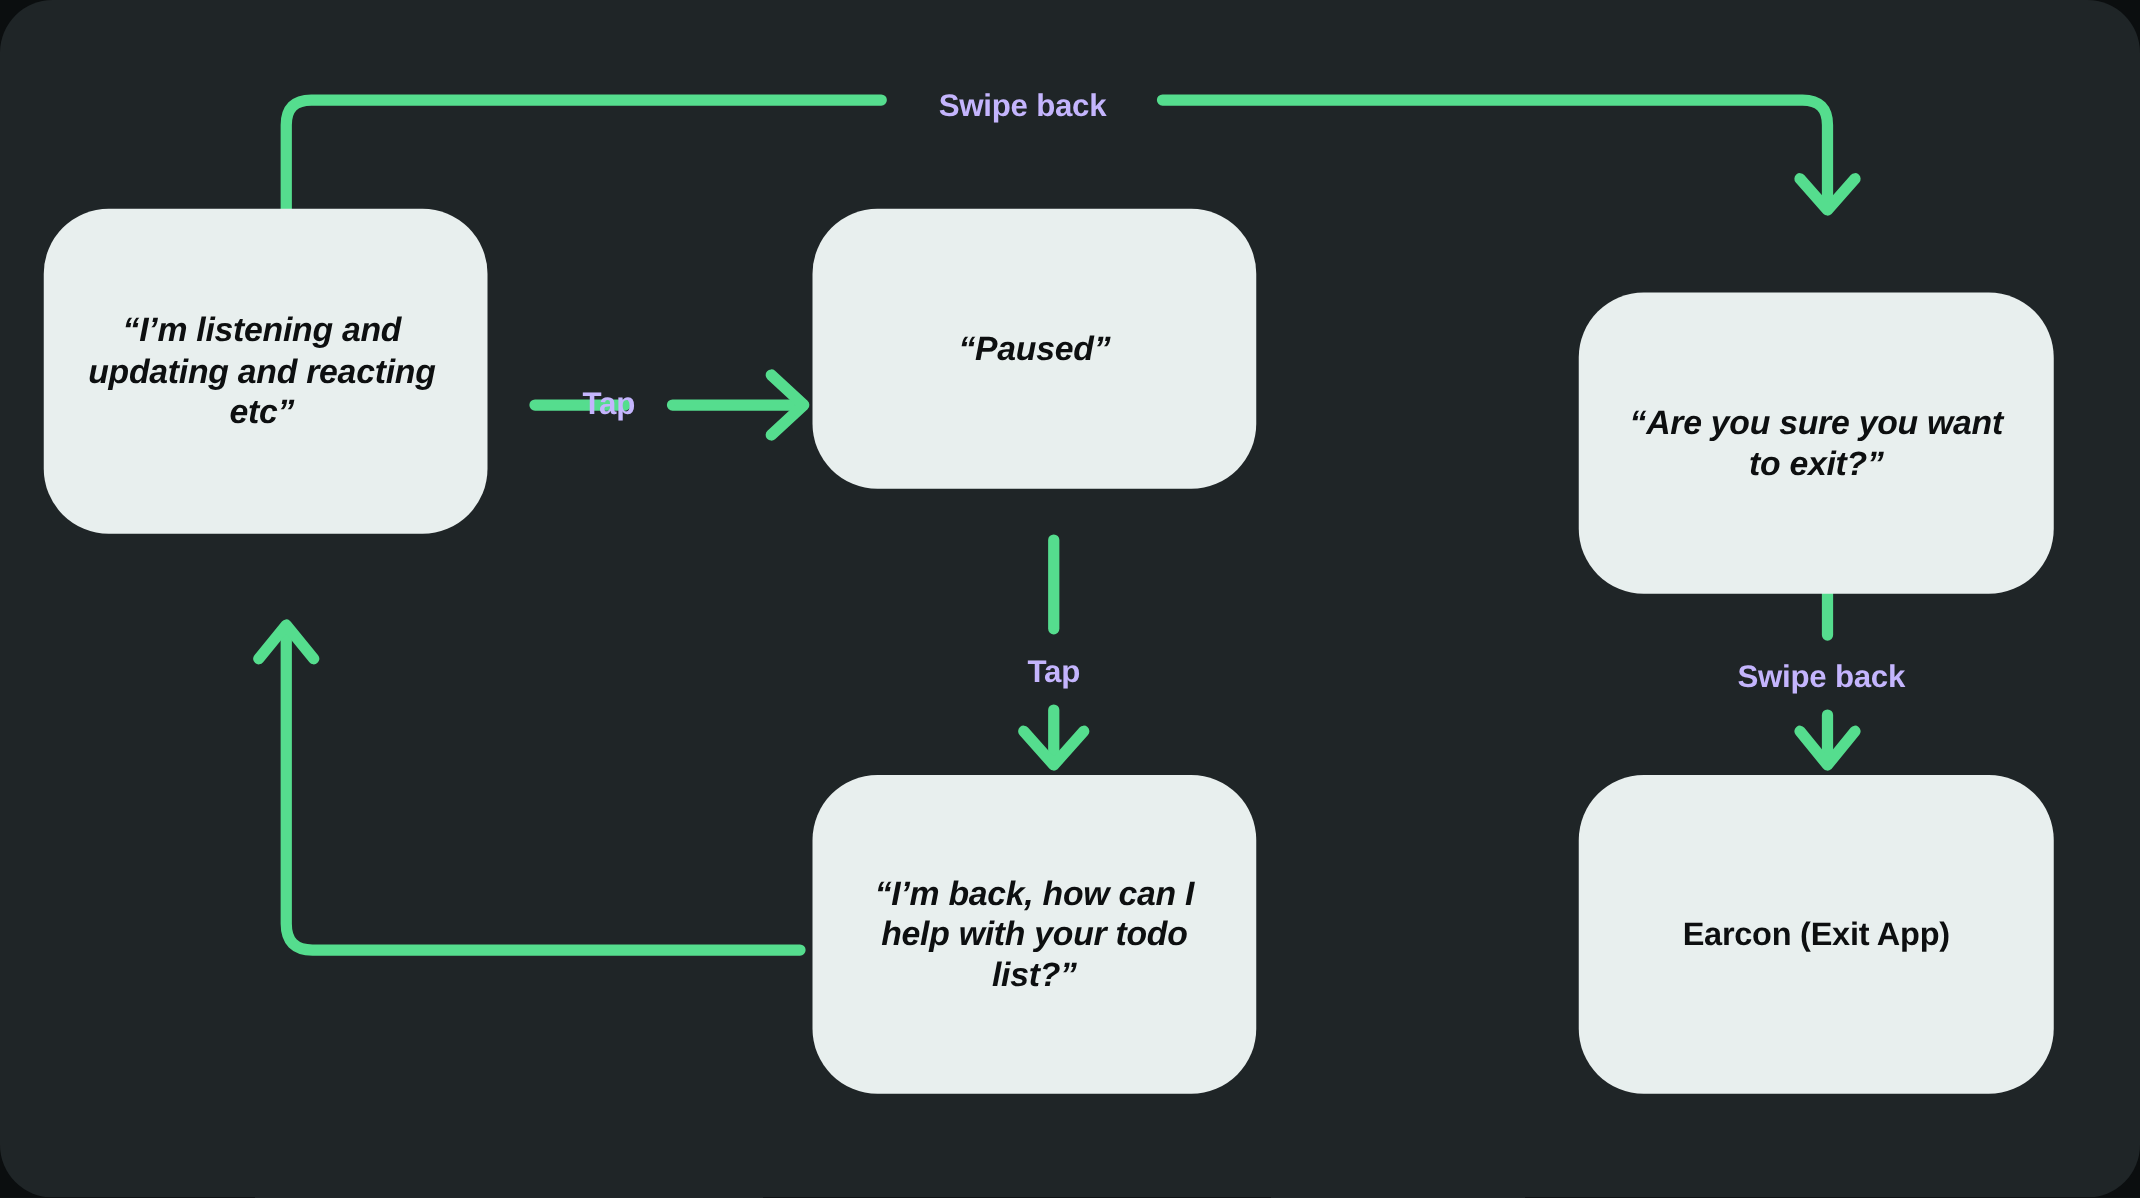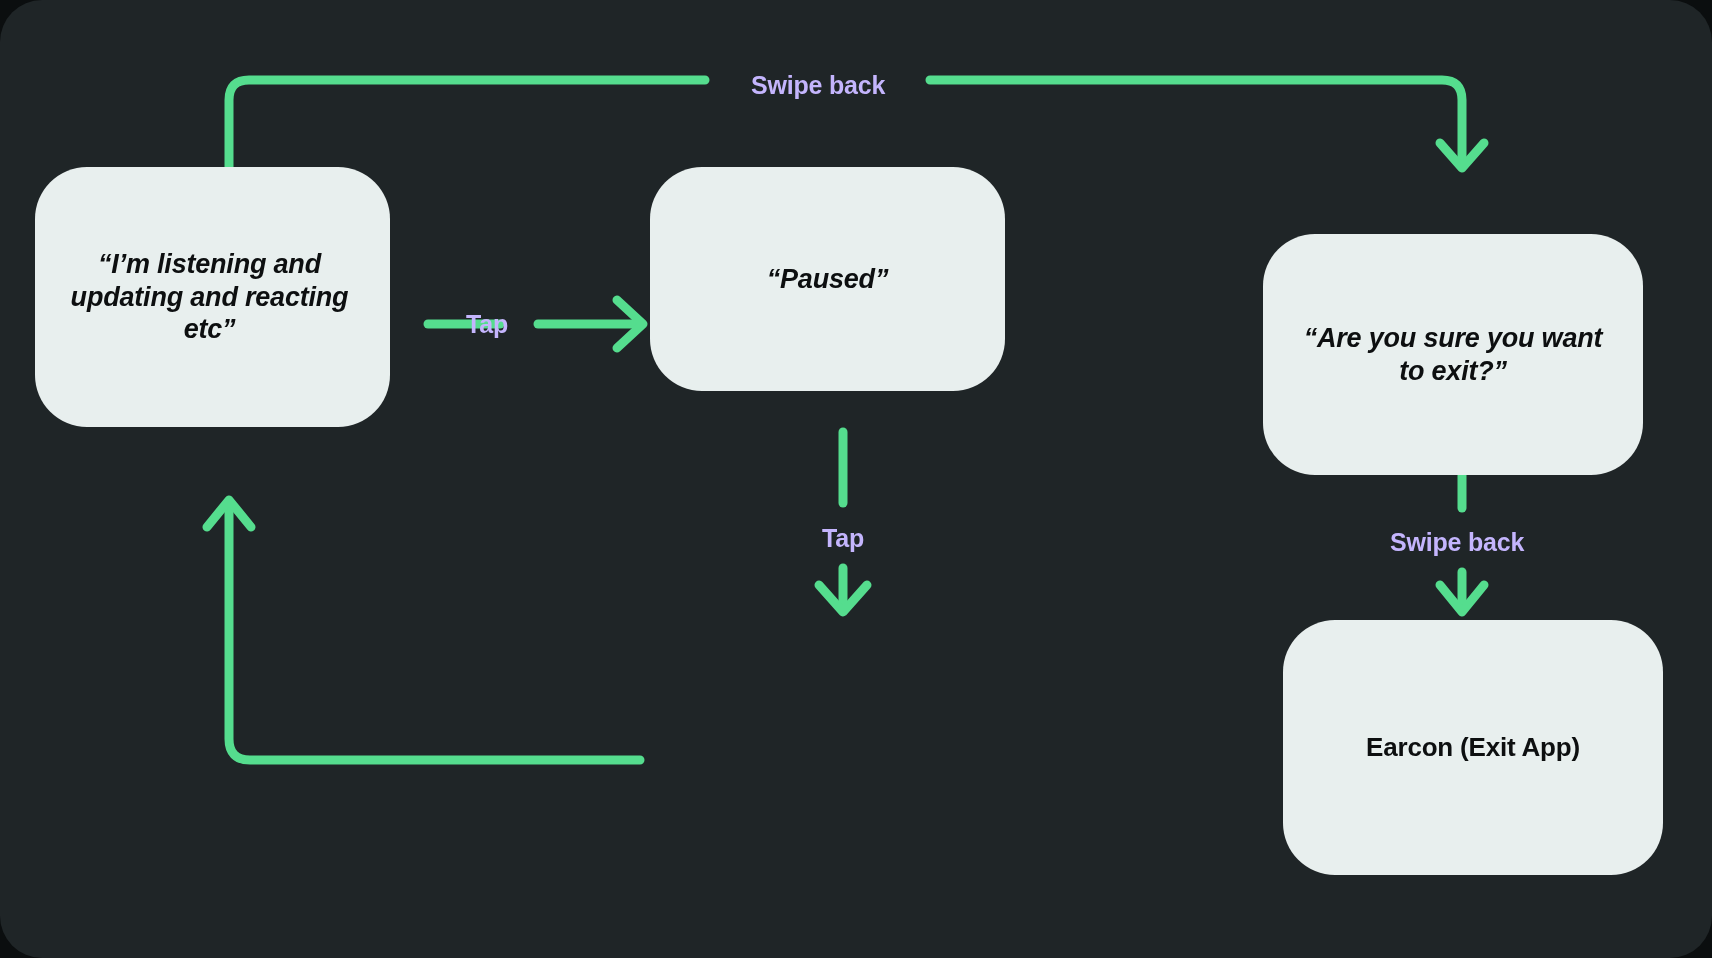--- a/index.html
+++ b/index.html
@@ -64,21 +64,21 @@
     white-space: nowrap;
     text-align: center;
     transform: translate(-50%, -50%);
   }
 
   
   #node-listening { left: 35px;   top: 167px; width: 355px; height: 260px; padding-left: 20px; }
   #node-paused    { left: 650px;  top: 167px; width: 355px; height: 224px; }
   #node-confirm   { left: 1263px; top: 186px; width: 380px; height: 241px; margin-top: 48px; }
   #node-back      { left: 650px;  top: 620px; width: 355px; height: 255px; }
-  #node-earcon    { left: 1263px; top: 620px; width: 380px; height: 255px; margin-left: 20px; }
+  #node-earcon    { left: 1263px; top: 620px; width: 380px; height: 255px; }
 
   
   #label-swipe-top    { left: 818px;  top: 85px; }
   #label-tap-h        { left: 487px;  top: 324px; }
   #label-tap-v        { left: 843px;  top: 538px; }
   #label-swipe-right  { left: 1457px; top: 542px; }
 </style>
 </head>
 <body>
 
@@ -114,20 +114,23 @@
   </div>
 
   <div class="node" id="node-paused">
     <div class="node-label">“Paused”</div>
   </div>
 
   <div class="node" id="node-confirm">
     <div class="node-label">“Are you sure you want to exit?”</div>
   </div>
 
+  <div class="node" id="node-back">
+    <div class="node-label">“I’m back, how can I help with your todo list?”</div>
+  </div>
 
   <div class="node" id="node-earcon">
     <div class="node-label plain">Earcon (Exit App)</div>
   </div>
 
   <div class="edge-label" id="label-swipe-top">Swipe back</div>
   <div class="edge-label" id="label-tap-h">Tap</div>
   <div class="edge-label" id="label-tap-v">Tap</div>
   <div class="edge-label" id="label-swipe-right">Swipe back</div>
 </div>

